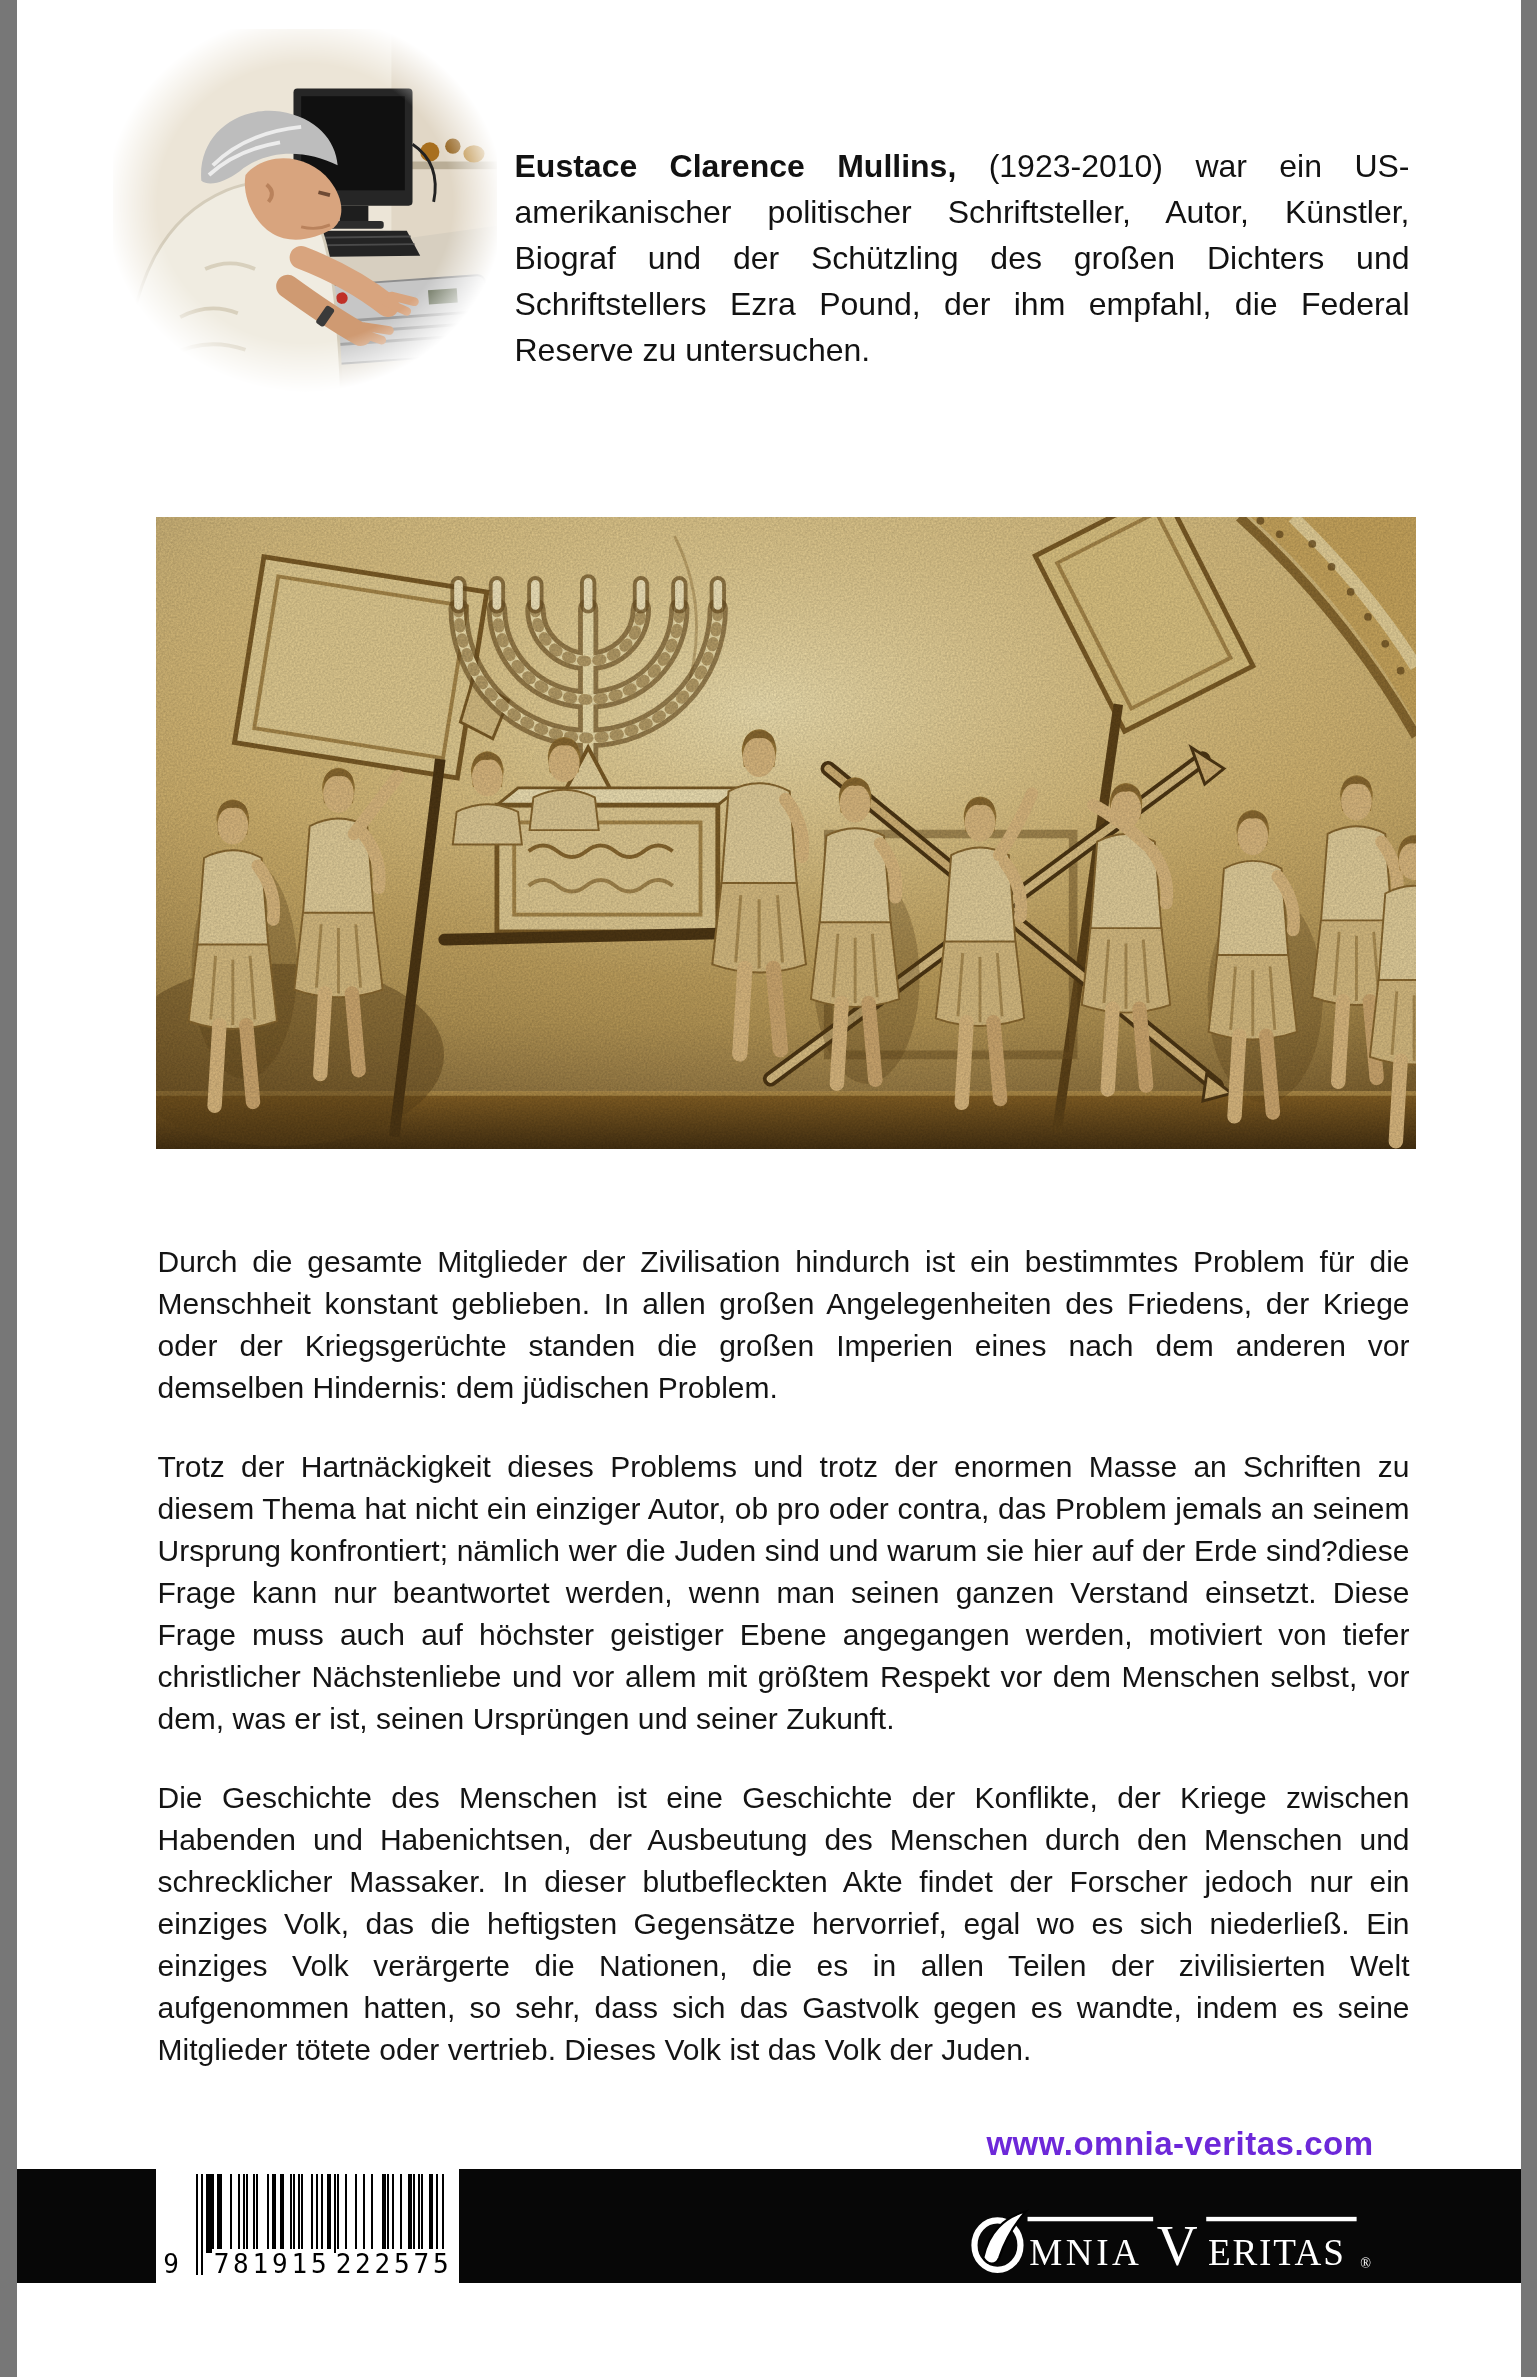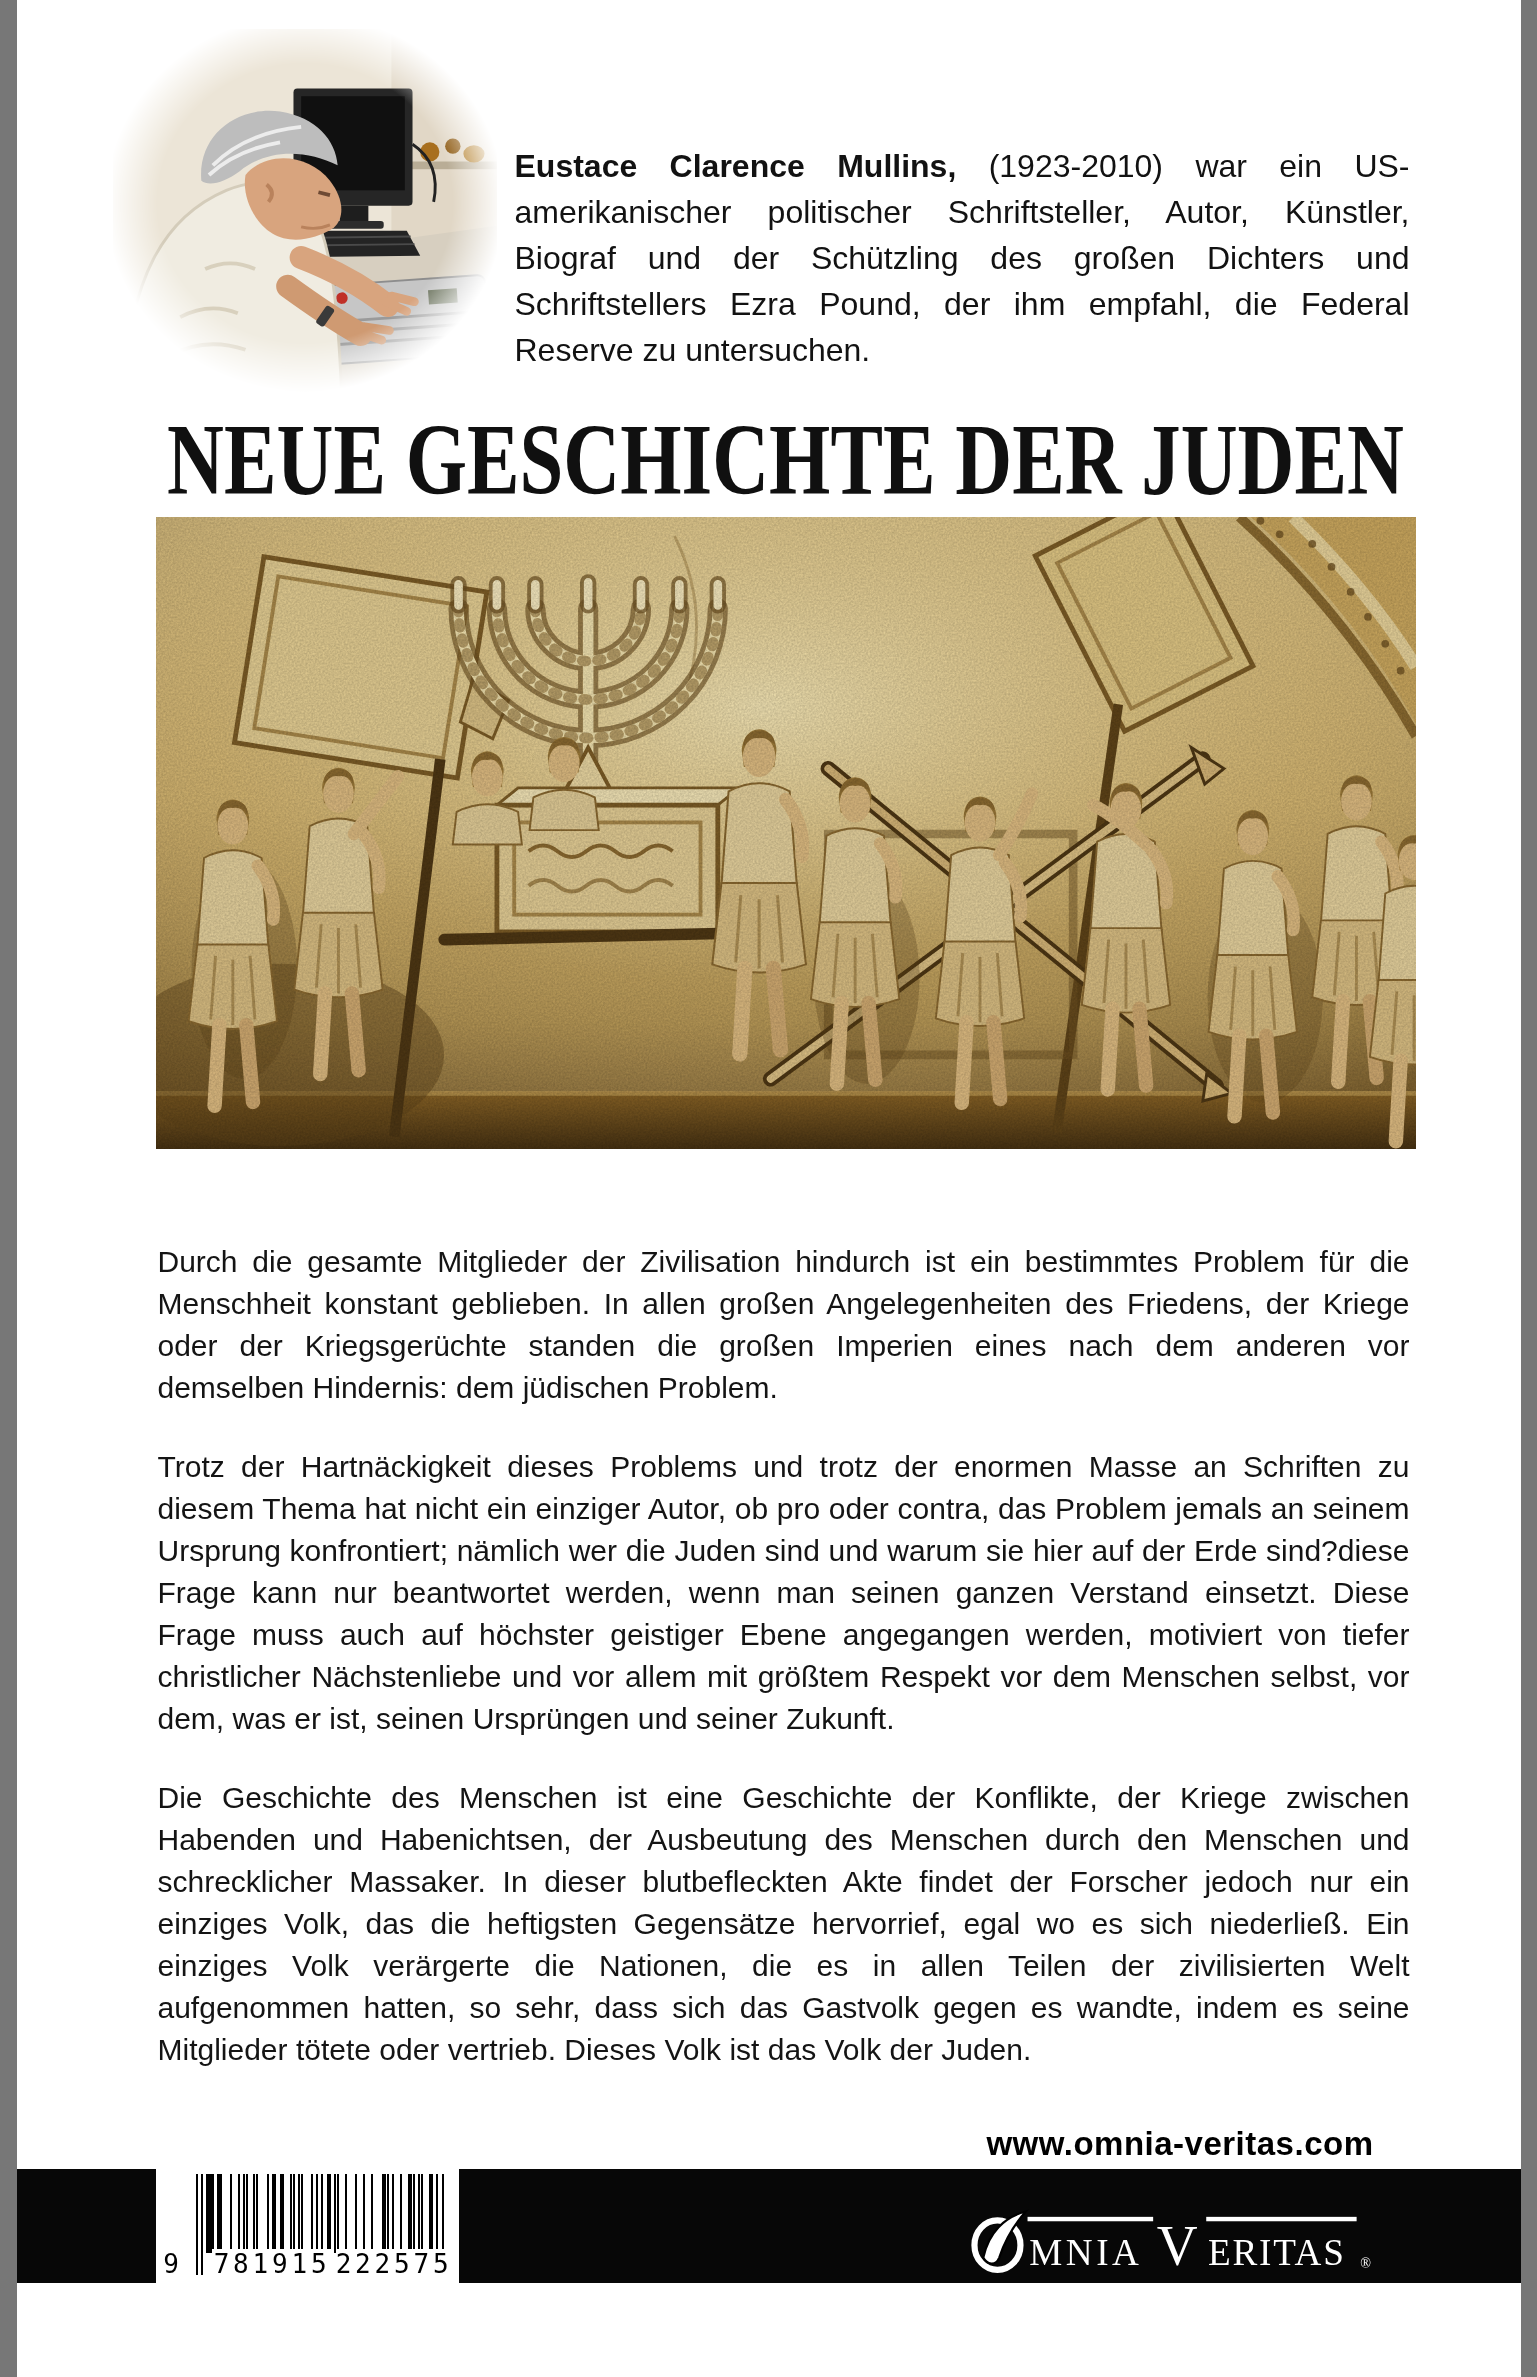--- a/index.html
+++ b/index.html
@@ -25,21 +25,21 @@
   .relief svg{width:100%;height:100%;display:block;}
   
   .body-text{
     position:absolute;left:141px;top:1241px;width:1252px;
     font-size:30px;line-height:42px;text-align:justify;color:#141414;
   }
   .body-text p{margin:0 0 37px 0;}
   
   .website{
     position:absolute;top:2125px;right:147px;
-    font-size:33px;font-weight:bold;letter-spacing:0.5px;color:#000000;
+    font-size:33px;font-weight:bold;letter-spacing:0.5px;color:#6d28d9;
   }
   .band{
     position:absolute;left:0;top:2169px;width:1533px;height:114px;background:#070707;
   }
   .barcode-box{
     position:absolute;left:139px;top:0;width:303px;height:114px;background:#ffffff;
   }
   .bars{position:absolute;left:40px;top:4.8px;width:249px;height:101px;}
   .bc-bar{position:absolute;top:0;width:2.6px;height:79px;background:#000;}
   .bc-tall{height:101px;}
@@ -125,25 +125,20 @@
           <rect x="216" y="288" width="10" height="22" rx="3" fill="#3a3a3a" transform="rotate(35 221 299)"></rect>
           <path d="M284,284 l22,10 M290,278 l24,6" stroke="#d8a47e" stroke-width="9" stroke-linecap="round"></path>
           <path d="M256,316 l24,8 M262,310 l26,4" stroke="#cf9a72" stroke-width="9" stroke-linecap="round"></path>
         </g>
       </g>
     </svg>
   </div>
 
   <p class="bio"><strong>Eustace Clarence Mullins,</strong><span> (1923-2010) war ein US-amerikanischer politischer Schriftsteller, Autor, Künstler, Biograf und der Schützling des großen Dichters und Schriftstellers Ezra Pound, der ihm empfahl, die Federal Reserve zu untersuchen.</span></p>
 
-  <div class="title">
-    <svg viewBox="0 0 1288 82" preserveAspectRatio="none">
-      <text x="0" y="74" font-family="Liberation Serif, serif" font-weight="bold" font-size="106" fill="#101010" textLength="1288" lengthAdjust="spacingAndGlyphs">NEUE GESCHICHTE DER JUDEN</text>
-    </svg>
-  </div>
 
   <div class="relief">
     <svg viewBox="0 0 1312 658" preserveAspectRatio="none">
       <defs>
         <linearGradient id="rbg" x1="0" y1="0" x2="0" y2="1">
           <stop offset="0" stop-color="#d8bd7e"></stop>
           <stop offset="0.45" stop-color="#cfae67"></stop>
           <stop offset="0.8" stop-color="#b08e49"></stop>
           <stop offset="1" stop-color="#7e6030"></stop>
         </linearGradient>

